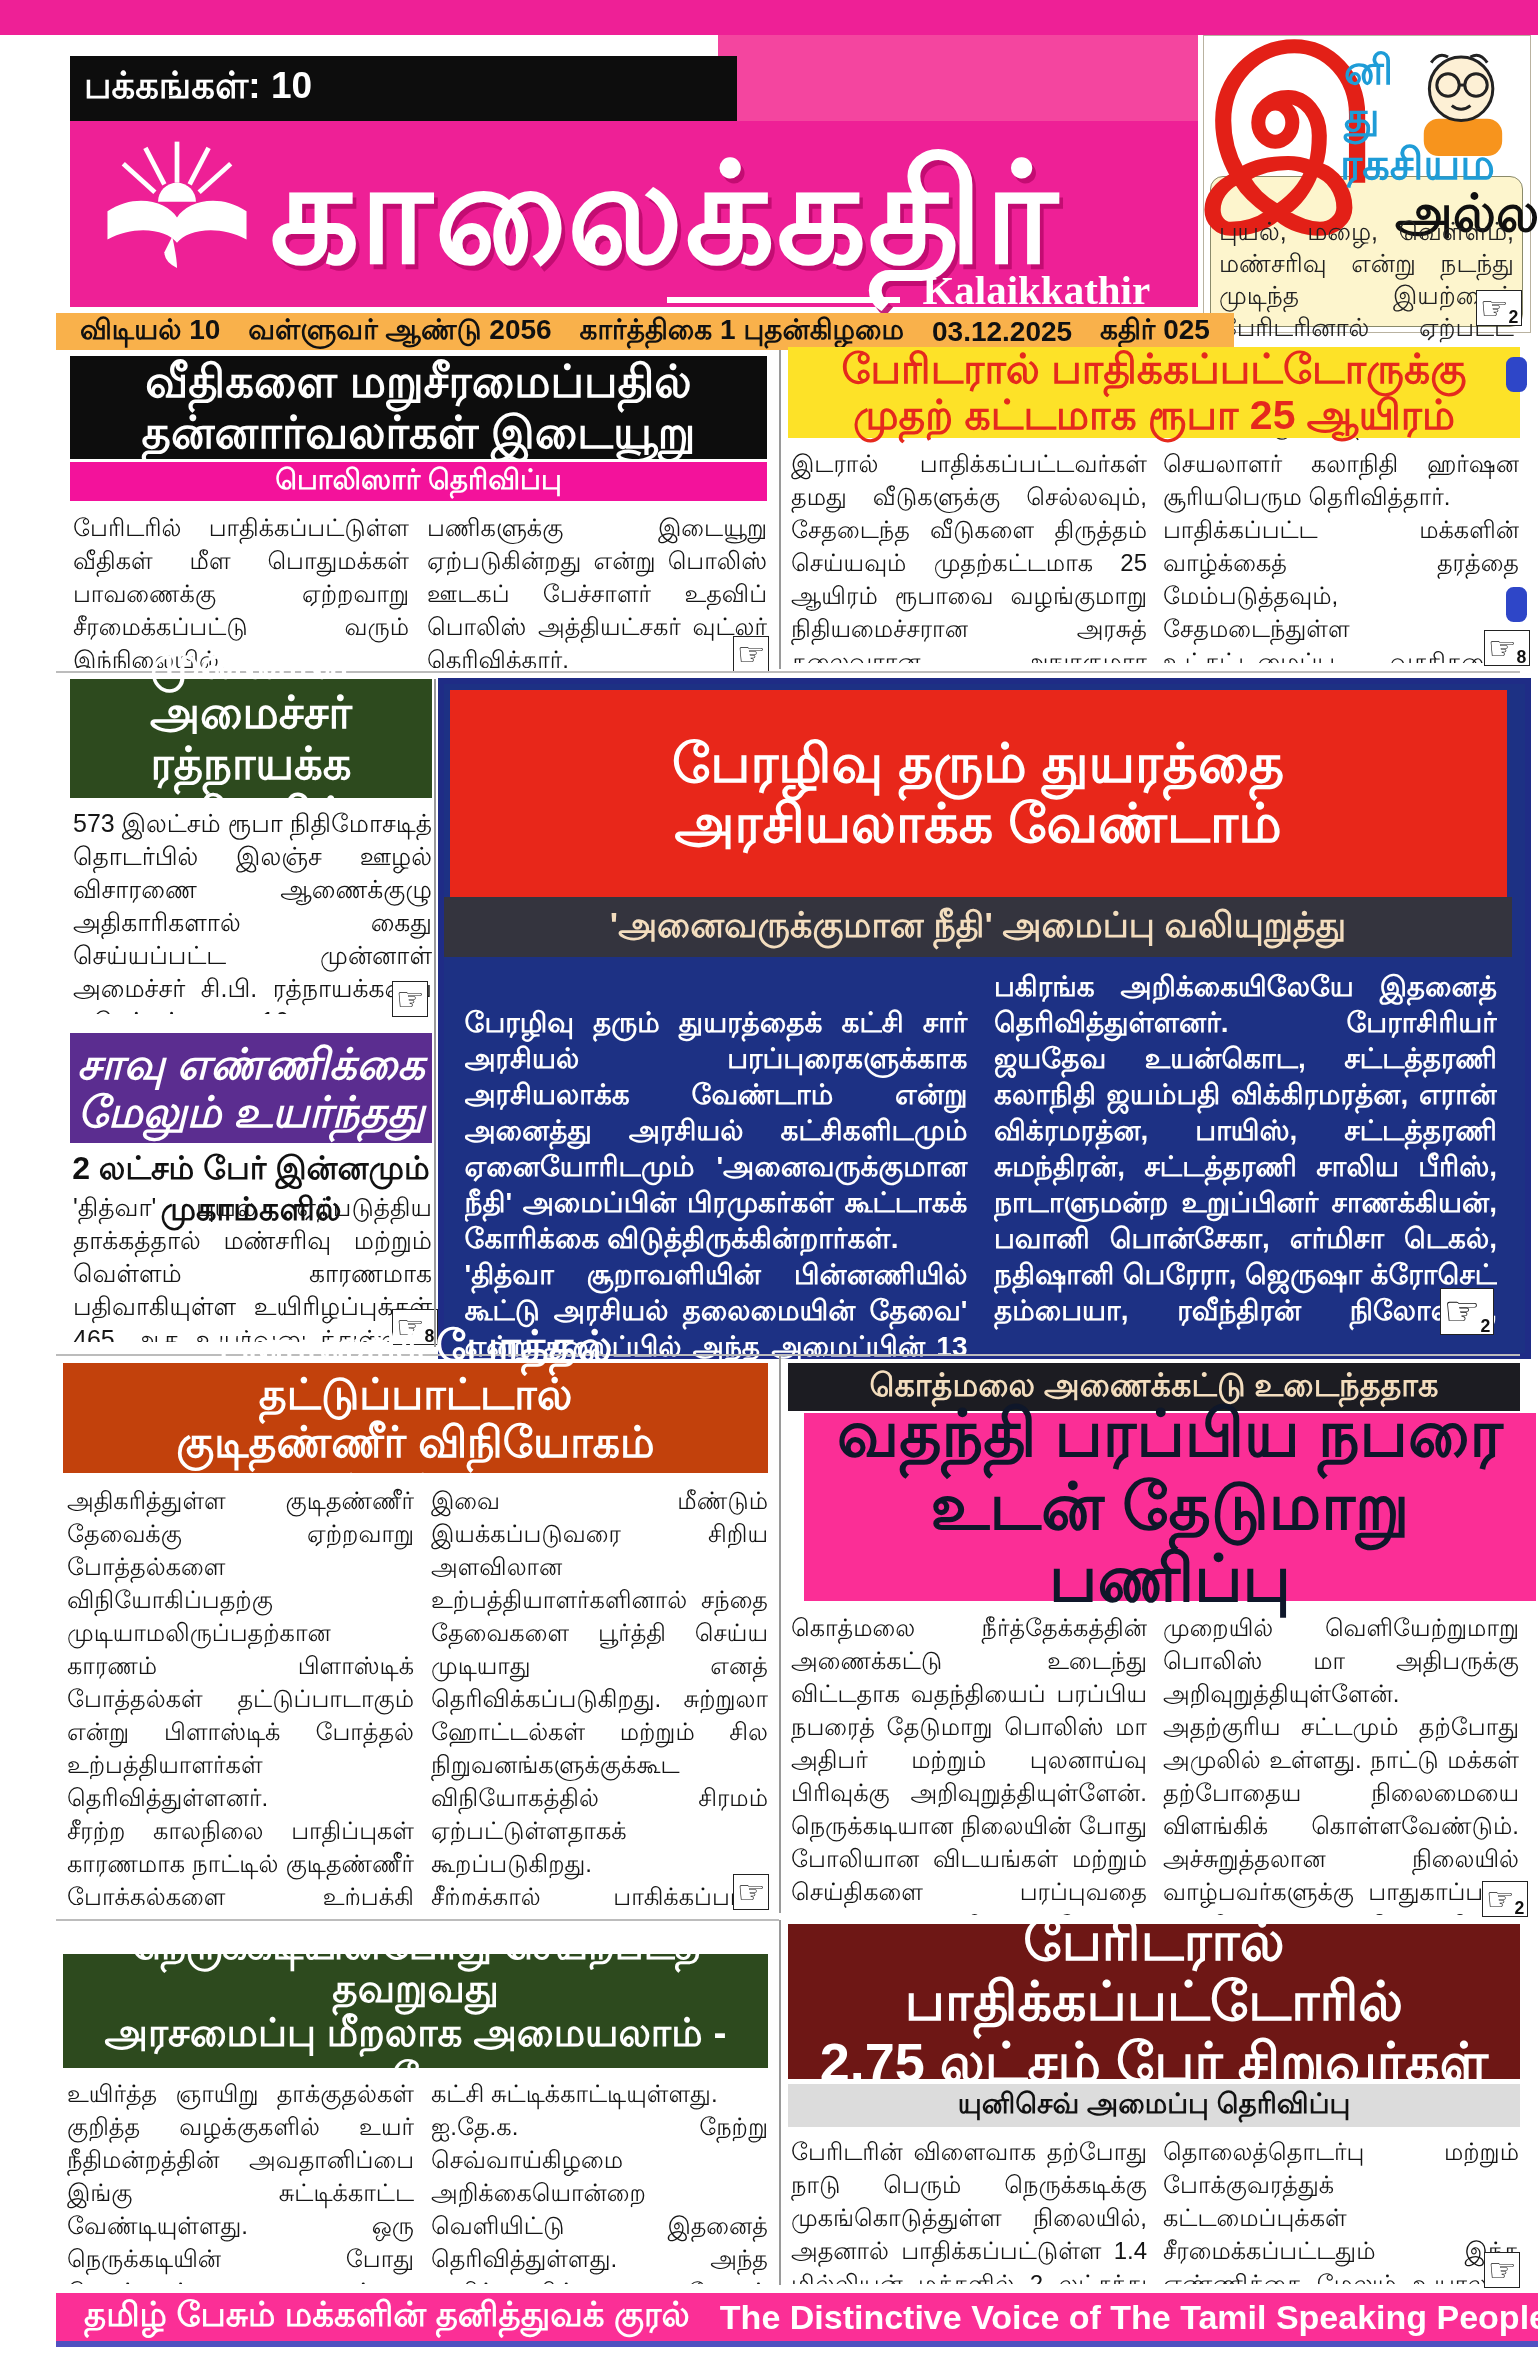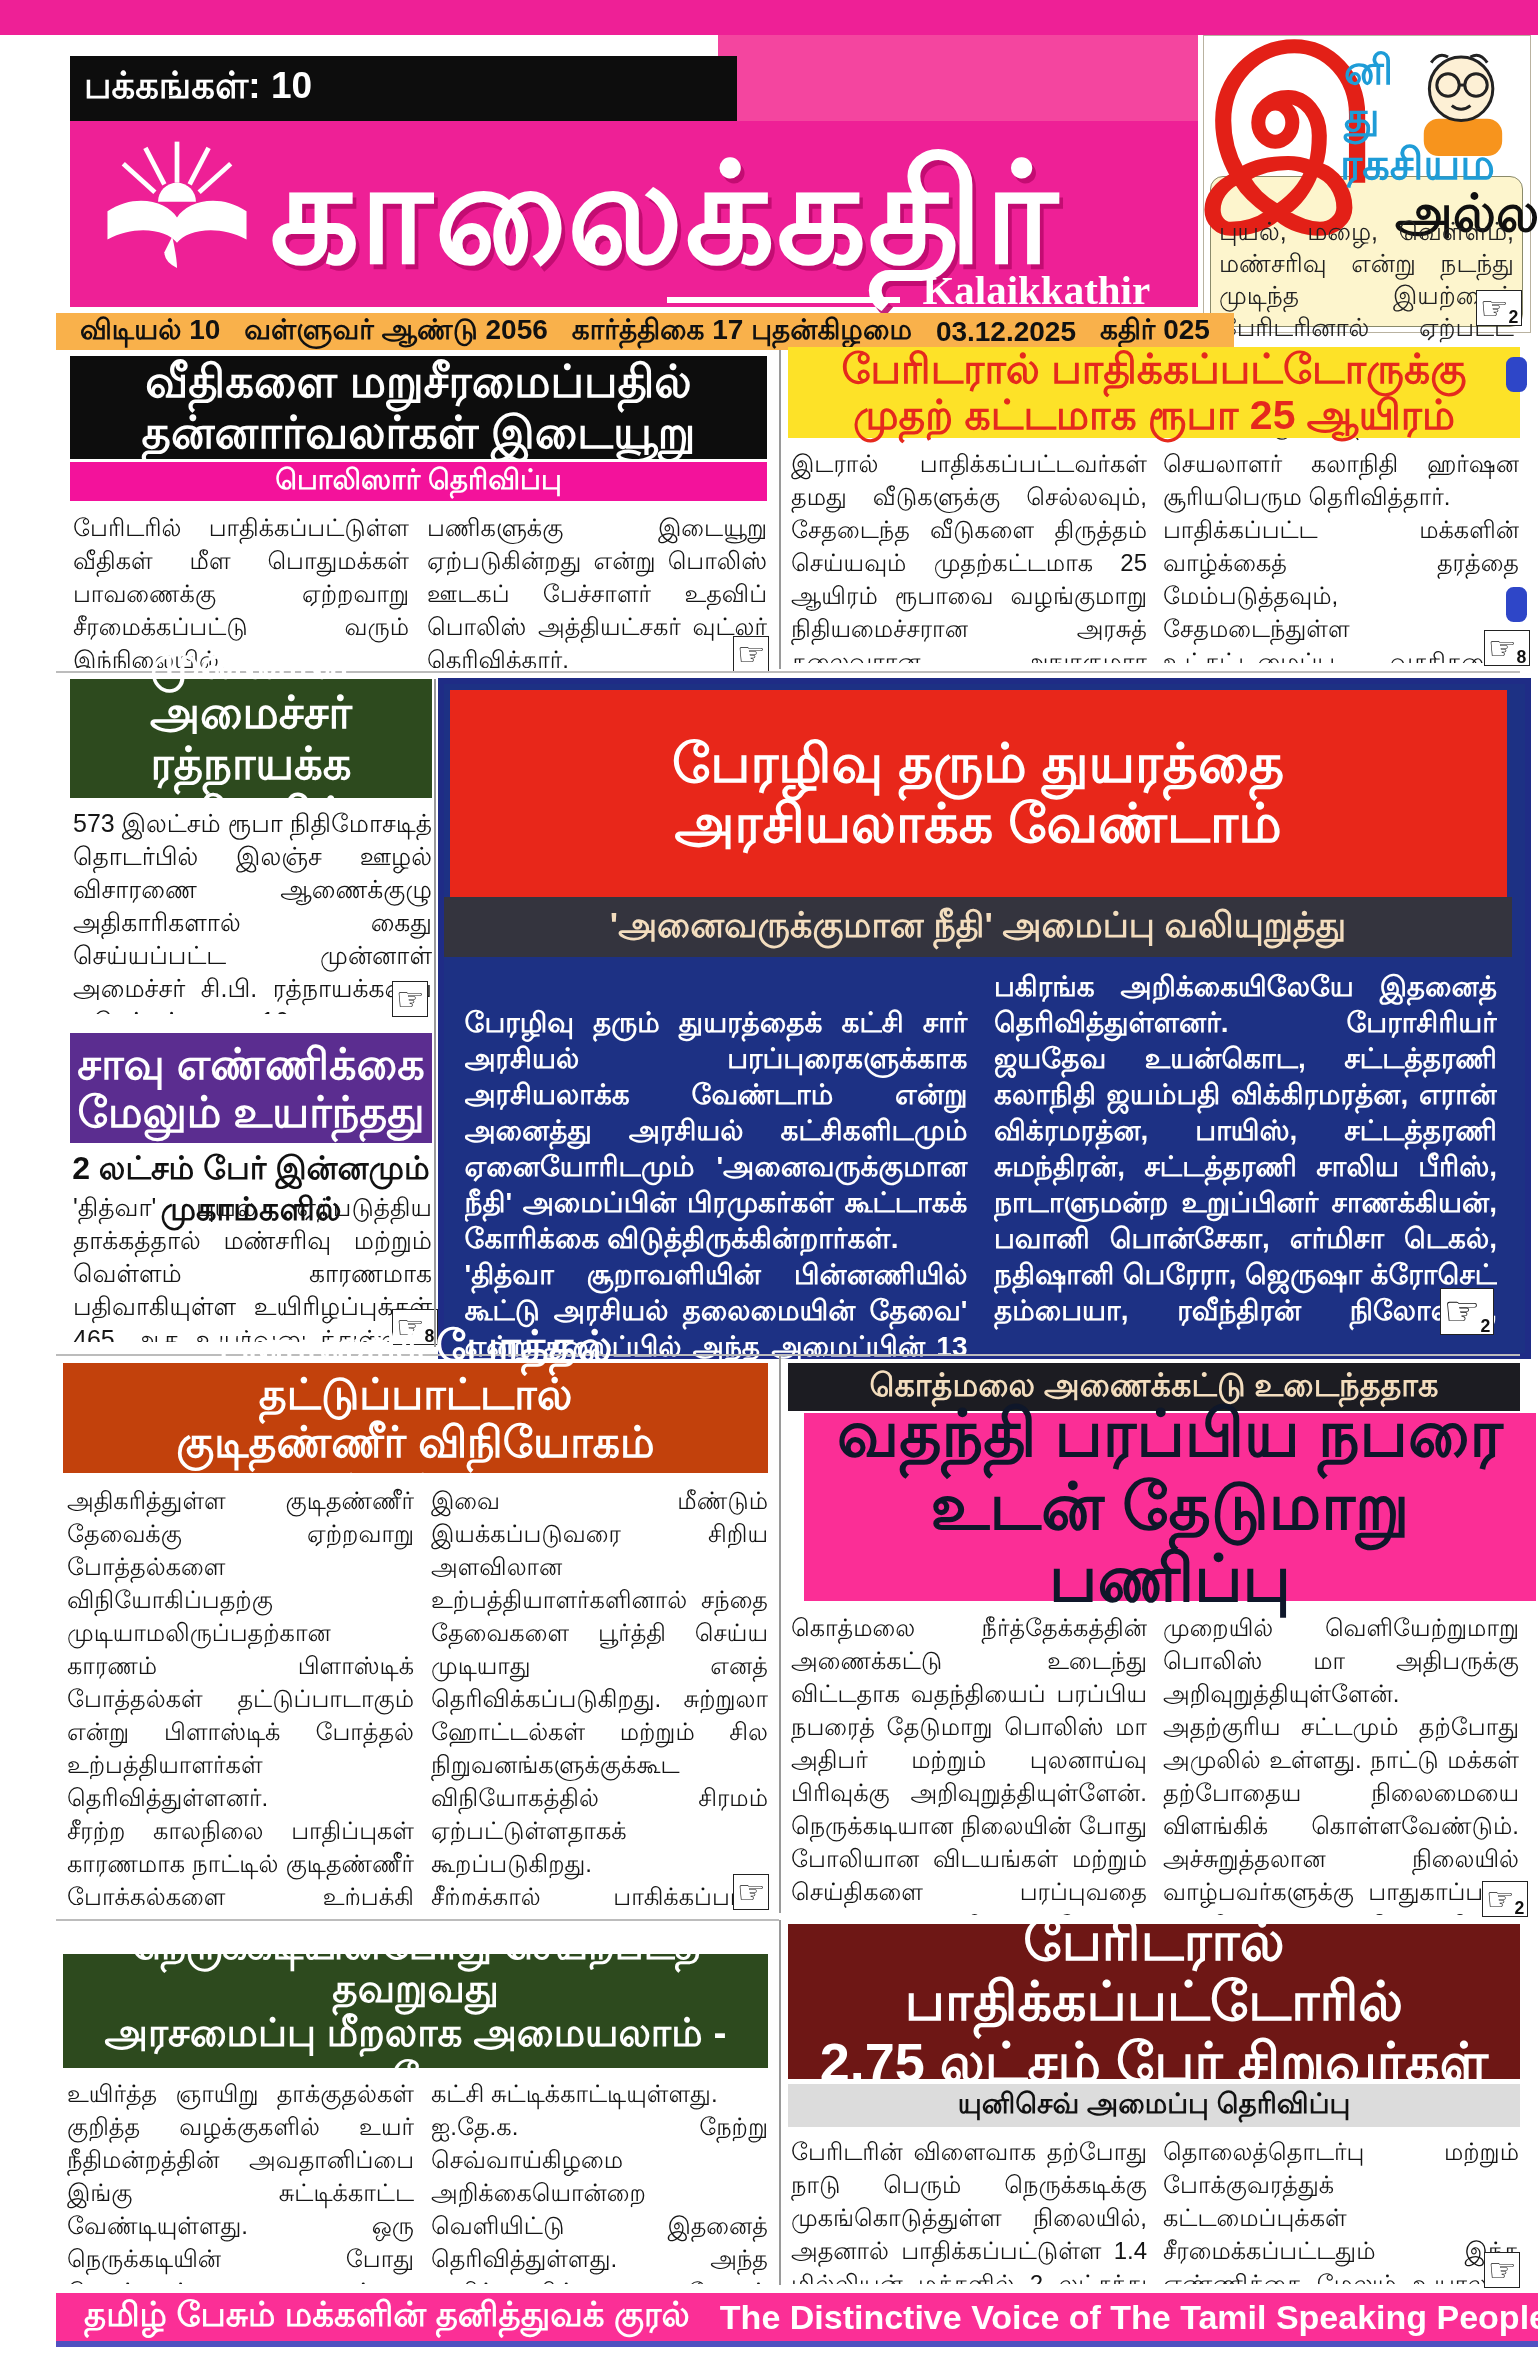--- a/index.html
+++ b/index.html
@@ -87,21 +87,21 @@
     <div class="abs promo-body" style="left:15px;top:179px;width:295px;">புயல், மழை, வெள்ளம், மண்சரிவு என்று நடந்து முடிந்த இயற்கைப் பேரிடரினால் ஏற்பட்ட உயிரிழப்புக்கள், சொத்தழிவுகள் போகப் பெரிதும் பாதிக்கப்பட்டு</div>
     <span class="abs finger" style="left:272px;top:254px;">
         <span>☞</span>
         <sub>2</sub>
       </span>
   </div>
 
   <div class="abs dateline" style="left:56px;top:313px;width:1130px;height:37px;">
     <span>விடியல் 10</span>
     <span>வள்ளுவர் ஆண்டு 2056</span>
-    <span>கார்த்திகை 17 புதன்கிழமை</span>
+    <span>கார்த்திகை 1 புதன்கிழமை</span>
     <span>03.12.2025</span>
     <span>கதிர் 025</span>
   </div>
 
   <div class="abs hl" style="left:70px;top:356px;width:697px;height:103px;background:#0d0d0d;color:#fff;font-size:45px;">வீதிகளை மறுசீரமைப்பதில்
 தன்னார்வலர்கள் இடையூறு</div>
   <div class="abs kicker" style="left:70px;top:462px;width:697px;height:39px;background:#f3129b;color:#fff;font-size:28px;text-align:center;">பொலிஸார் தெரிவிப்பு</div>
   <div class="abs body-col" style="left:73px;top:511px;width:336px;height:157px;overflow:hidden;">பேரிடரில் பாதிக்கப்பட்டுள்ள வீதிகள் மீள பொதுமக்கள் பாவணைக்கு ஏற்றவாறு சீரமைக்கப்பட்டு வரும் இந்நிலையில், பாதிக்கப்பட்டோரை தேடி உதவி வழங்குவதற்காக பெருமளவான தன்னார்வ தொண்டர்கள் அப்பகுதிகளுக்கு வருவதால், வீதிகளைச் சீரமைக்கும் மற்றும் சுத்தப்படுத்தும்</div>
   <div class="abs body-col" style="left:427px;top:511px;width:340px;height:157px;overflow:hidden;">பணிகளுக்கு இடையூறு ஏற்படுகின்றது என்று பொலிஸ் ஊடகப் பேச்சாளர் உதவிப் பொலிஸ் அத்தியட்சகர் வுட்லர் தெரிவித்தார்.
 பொலிஸ் ஊடகப் பிரிவில் நேற்று செய்தியாளர்களைச் சந்தித்தபோது இதனைத் தெரிவித்தார். அவர் மேலும் தெரிவித்ததாவது:
@@ -130,21 +130,21 @@
 
   <div class="abs hl" style="left:70px;top:679px;width:362px;height:119px;background:#2d4a1e;color:#fff;font-size:45px;">முன்னாள் அமைச்சர்
 ரத்நாயக்க மறியலில்</div>
   <div class="abs body-col" style="left:73px;top:807px;width:359px;height:207px;overflow:hidden;font-size:25px;">573 இலட்சம் ரூபா நிதிமோசடித் தொடர்பில் இலஞ்ச ஊழல் விசாரணை ஆணைக்குழு அதிகாரிகளால் கைது செய்யப்பட்ட முன்னாள் அமைச்சர் சி.பி. ரத்நாயக்கவை டிசெம்பர் 16 வரை விளக்கமறியலில் வைக்குமாறு கொழும்பு பிரதான நீதிவான் நீதிமன்றம் உத்தரவிட்டுள்ளது.
 ஊழல் எதிர்ப்புச் சட்டத்தின் 23 இலக்க (அ) உப பிரிவு (1) பணச் சுத்திகரிப்புச்</div>
   <span class="abs finger" style="left:392px;top:981px;">
       <span>☞</span>
       <sub></sub>
     </span>
 
-  <div class="abs hl" style="left:70px;top:1033px;width:362px;height:110px;background:#5b2d90;color:#fff;font-size:43px;">சாவு எண்ணிக்கை
+  <div class="abs hl" style="left:70px;top:1033px;width:362px;height:110px;background:#5b2d90;color:#fff;font-size:43px;font-style:italic;">சாவு எண்ணிக்கை
 மேலும் உயர்ந்தது</div>
   <div class="abs" style="left:70px;top:1150px;width:362px;font-size:32px;font-weight:bold;color:#111;text-align:center;">2 லட்சம் பேர் இன்னமும் முகாம்களில்</div>
   <div class="abs body-col" style="left:73px;top:1191px;width:359px;height:151px;overflow:hidden;font-size:25px;">'தித்வா' புயல் ஏற்படுத்திய தாக்கத்தால் மண்சரிவு மற்றும் வெள்ளம் காரணமாக பதிவாகியுள்ள உயிரிழப்புக்கள் 465 ஆக உயர்வடைந்துள்ளது. மேலும் 336 நபர்கள் காணாமல் போயுள்ளனர். பல்வேறு மாவட்டங்களிலும் 783 வீடுகள்</div>
   <span class="abs finger" style="left:392px;top:1309px;">
       <span>☞</span>
       <sub>8</sub>
     </span>
 
   <div class="abs vline" style="left:434px;top:679px;height:668px;"></div>
 

